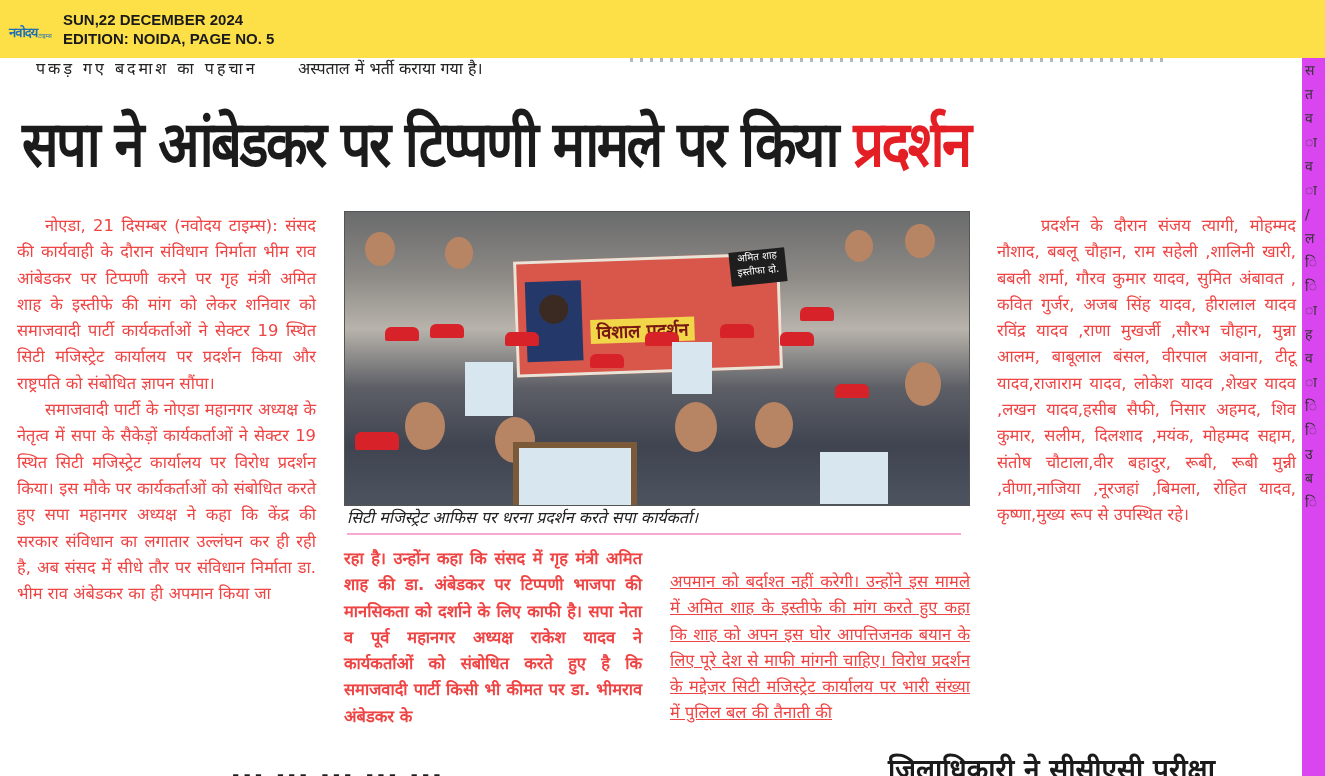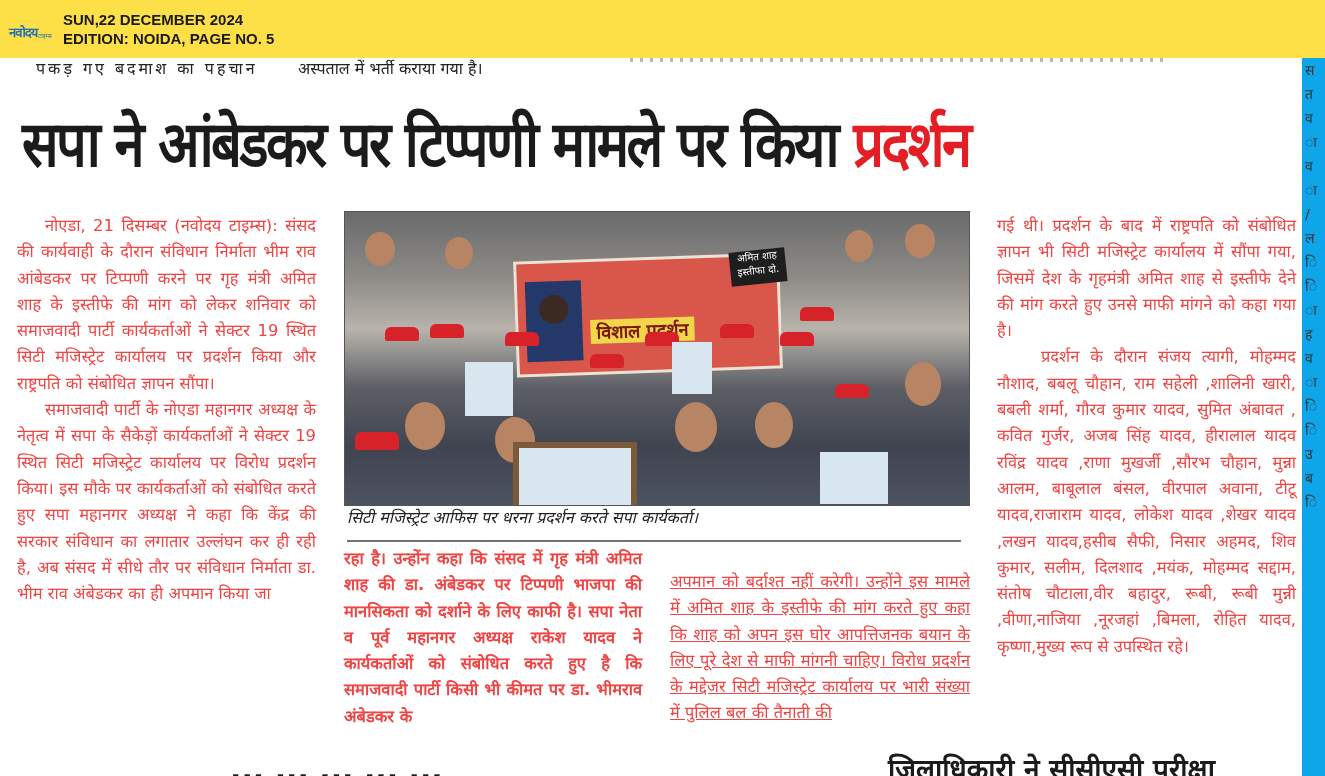--- a/index.html
+++ b/index.html
@@ -84,25 +84,25 @@
   .photo .frame {
     position:absolute; background:#d8e6f0; border:6px solid #7b5a3a;
   }
   .photo .head {
     position:absolute; border-radius:50%; background:#b78564;
   }
   .caption {
     position:absolute; left:347px; top:506px; width:614px;
     font-family:"DejaVu Sans", sans-serif; font-style:italic;
     font-size:16px; line-height:24px; color:#222;
-    border-bottom:2px solid #737373; padding-bottom:10px;
+    border-bottom:2px solid #f9a8d4; padding-bottom:3px;
   }
   .rightstrip {
     position:absolute; left:1302px; top:58px; width:23px; height:718px;
-    background:#0ea5e9;
+    background:#d946ef;
     text-decoration:underline;
   }
   .rightstrip .glyphs {
     position:absolute; left:3px; top:0; width:18px;
     font-size:14px; line-height:24px; color:#333; word-break:break-all;
   }
   .next-headline {
     position:absolute; top:752px; left:230px;
     font-family:"DejaVu Sans", sans-serif; font-weight:bold;
     font-size:30px; line-height:36px; color:#1b1b1b; white-space:nowrap;
@@ -181,21 +181,20 @@
 
 <div class="col" style="left:344px; top:546px; width:298px;font-weight:bold;">
   <p>रहा है। उन्होंन कहा कि संसद में गृह मंत्री अमित शाह की डा. अंबेडकर पर टिप्पणी भाजपा की मानसिकता को दर्शाने के लिए काफी है। सपा नेता व पूर्व महानगर अध्यक्ष राकेश यादव ने कार्यकर्ताओं को संबोधित करते हुए है कि समाजवादी पार्टी किसी भी कीमत पर डा. भीमराव अंबेडकर के</p>
 </div>
 
 <div class="col" style="left:670px; top:569px; width:300px;text-decoration:underline;">
   <p>अपमान को बर्दाश्त नहीं करेगी। उन्होंने इस मामले में अमित शाह के इस्तीफे की मांग करते हुए कहा कि शाह को अपन इस घोर आपत्तिजनक बयान के लिए पूरे देश से माफी मांगनी चाहिए। विरोध प्रदर्शन के मद्देजर सिटी मजिस्ट्रेट कार्यालय पर भारी संख्या में पुलिल बल की तैनाती की</p>
 </div>
 
 <div class="col" style="left:997px; top:213px; width:299px;">
-  <p>गई थी। प्रदर्शन के  बाद में राष्ट्रपति को संबोधित ज्ञापन भी सिटी मजिस्ट्रेट कार्यालय में सौंपा गया, जिसमें देश के गृहमंत्री अमित शाह से इस्तीफे देने की मांग करते हुए उनसे माफी मांगने को कहा गया है।</p>
   <p class="ind" style="text-indent:44px;">प्रदर्शन के दौरान संजय त्यागी, मोहम्मद नौशाद, बबलू चौहान, राम सहेली ,शालिनी खारी, बबली शर्मा, गौरव कुमार यादव, सुमित अंबावत  , कवित गुर्जर, अजब सिंह यादव, हीरालाल यादव रविंद्र यादव ,राणा मुखर्जी ,सौरभ चौहान,  मुन्ना आलम, बाबूलाल बंसल, वीरपाल अवाना, टीटू यादव,राजाराम यादव, लोकेश यादव ,शेखर यादव ,लखन यादव,हसीब सैफी, निसार अहमद, शिव कुमार, सलीम, दिलशाद ,मयंक, मोहम्मद सद्दाम, संतोष चौटाला,वीर बहादुर, रूबी, रूबी मुन्नी ,वीणा,नाजिया ,नूरजहां ,बिमला, रोहित यादव, कृष्णा,मुख्य रूप से उपस्थित रहे।</p>
 </div>
 
 <div class="rightstrip">
   <div class="glyphs">स त व ा व ा / ल ि ि ा ह व ा ि ि उ ब ि</div>
 </div>
 
 <div class="next-headline">... ... ... ... ...</div>
 <div class="next-headline-2">जिलाधिकारी ने सीसीएसी परीक्षा</div>
 

